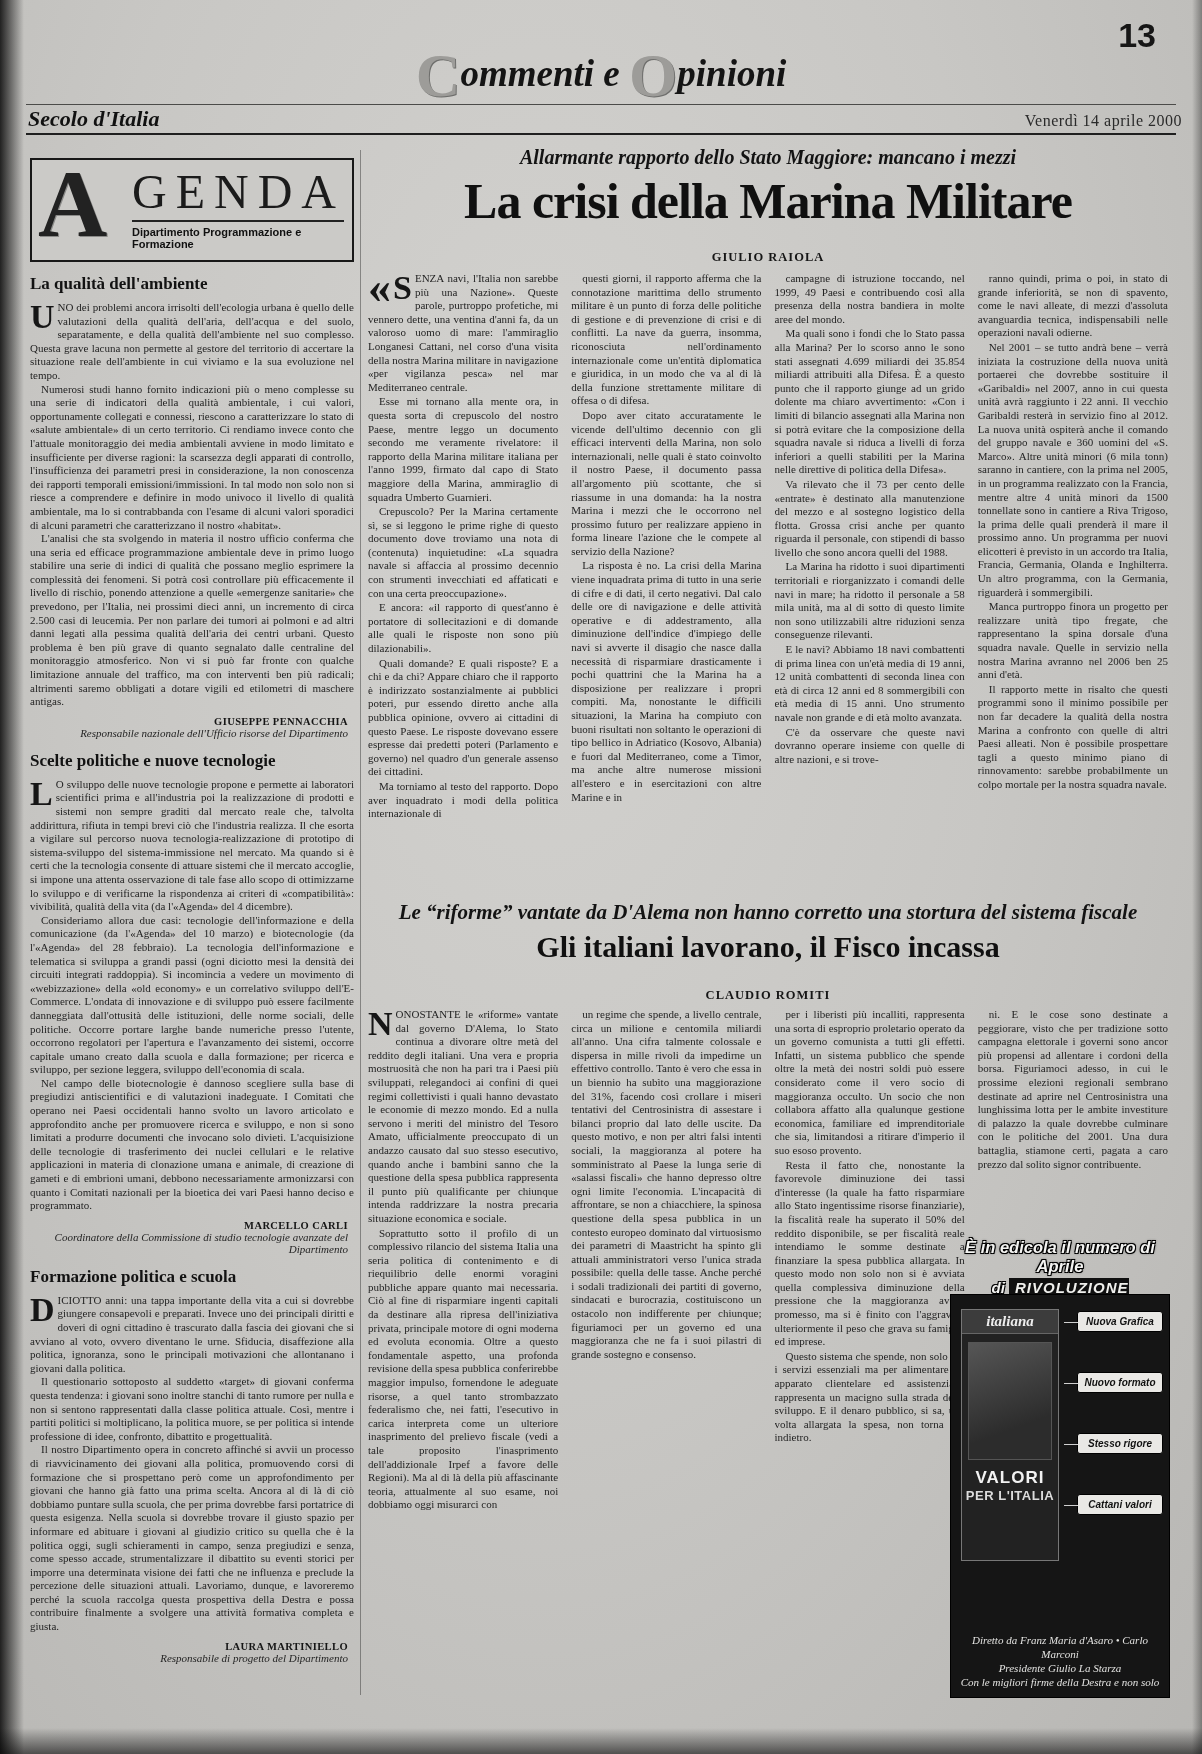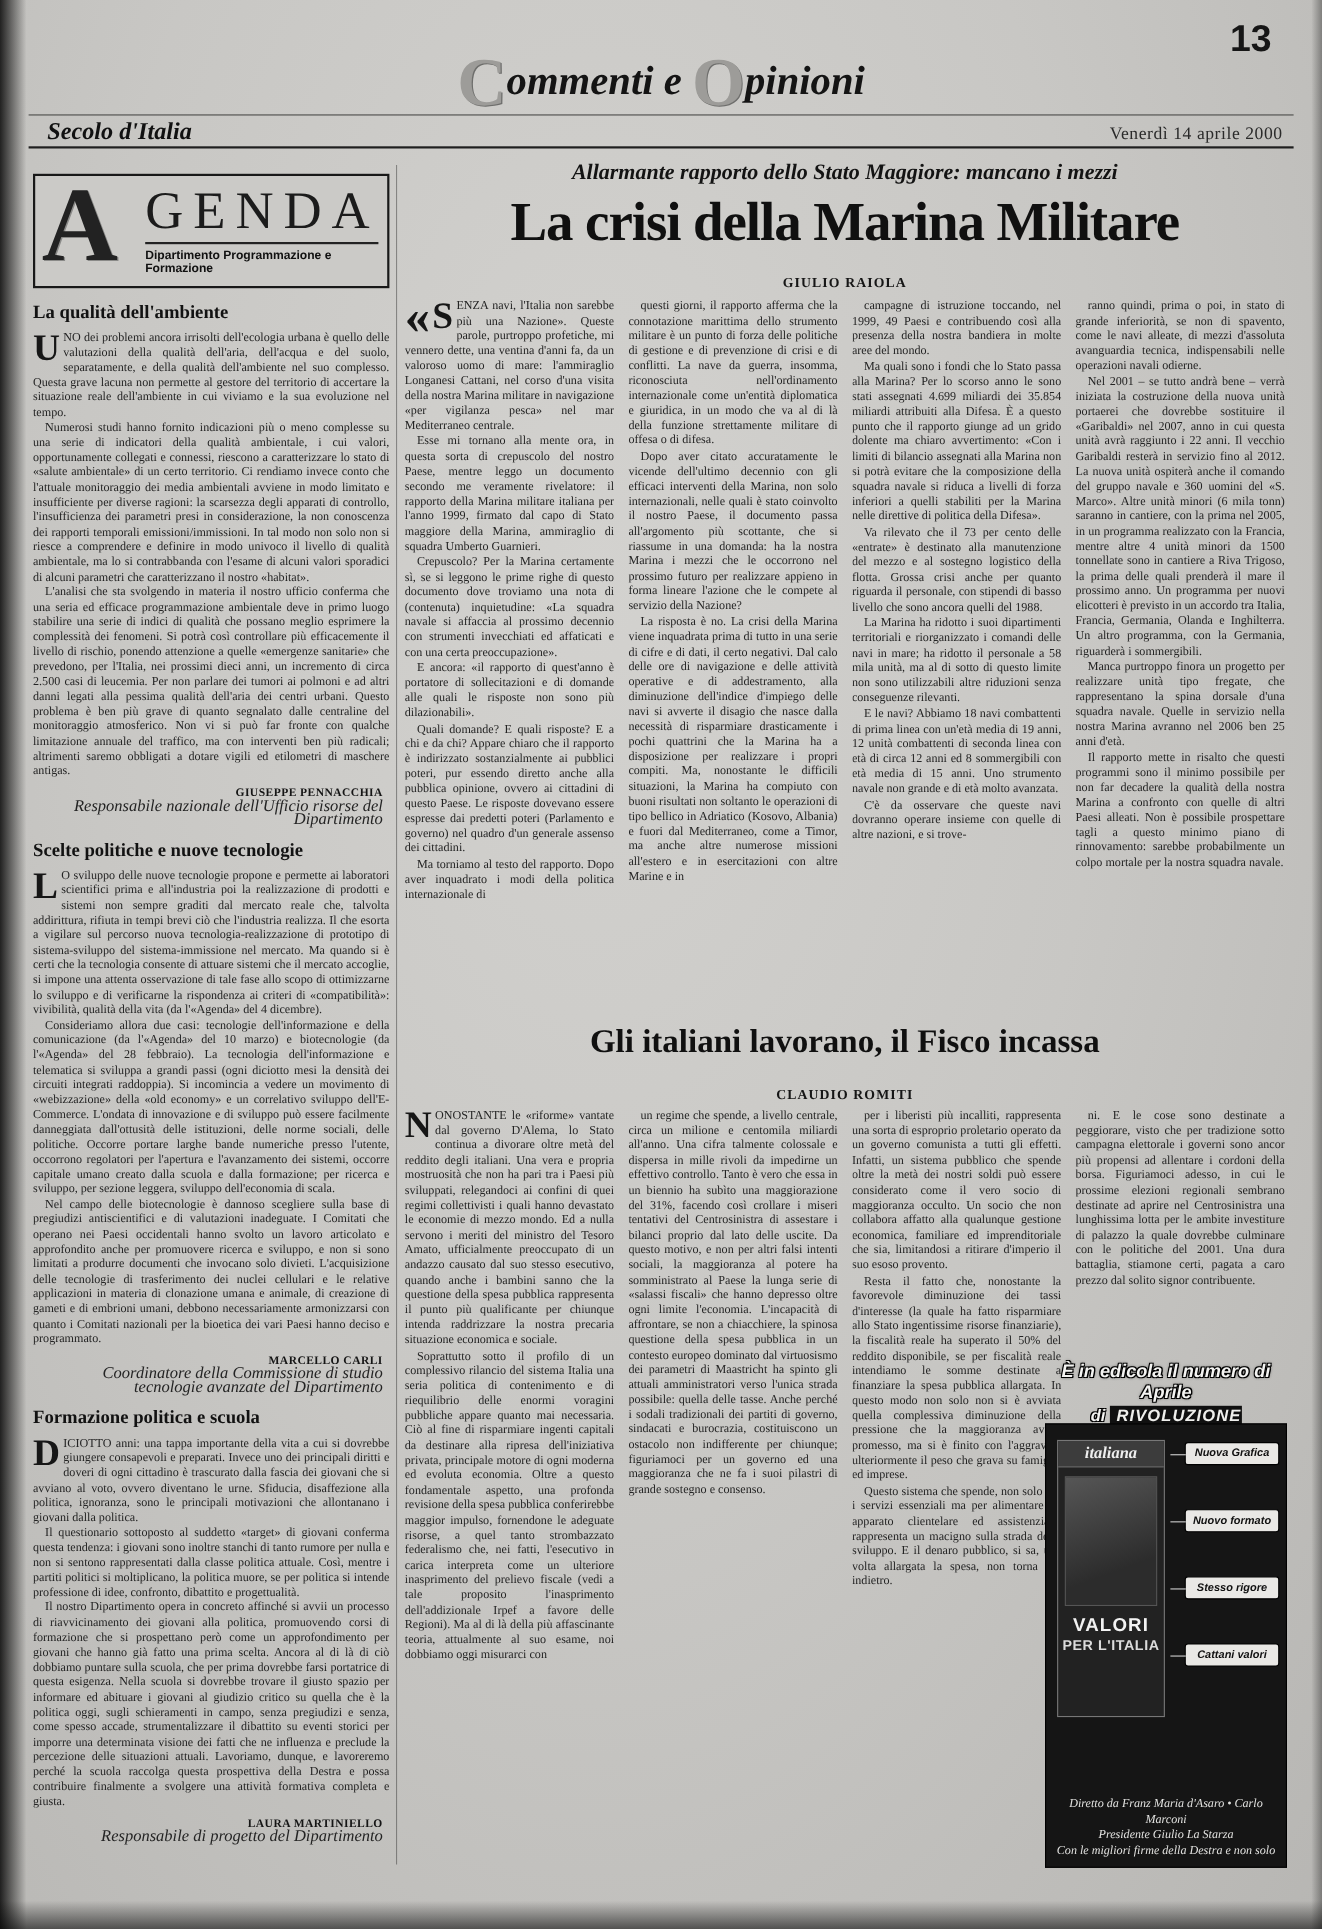--- a/index.html
+++ b/index.html
@@ -23,22 +23,22 @@
 
   .pageno { position:absolute; top:16px; right:46px; font-family:"Liberation Sans",sans-serif;
     font-weight:bold; font-size:34px; color:#161616; }
 
   .section-title { position:absolute; top:40px; left:0; width:100%; text-align:center; white-space:nowrap; }
   .section-title .bigcap { font-size:62px; font-weight:bold; color:#9d9c99;
     text-shadow: 1px 1px 0 #6e6e6c; vertical-align:-10px; }
   .section-title .midword { font-size:37px; font-style:italic; font-weight:bold; color:#141414; }
 
   .rule-a { position:absolute; top:104px; left:26px; right:26px; height:1px; background:#4b4b49; }
-  .mast-row { position:absolute; top:106px; left:28px; right:36px; height:24px;
-    display:flex; justify-content:space-between; align-items:baseline;margin-left:15px; }
+  .mast-row { position:absolute; top:106px; left:28px; right:20px; height:24px;
+    display:flex; justify-content:space-between; align-items:baseline; }
   .masthead { font-weight:bold; font-style:italic; font-size:22px; color:#111; }
   .issue-date { font-size:16px; color:#2a2a2a; letter-spacing:.5px; }
   .rule-b { position:absolute; top:133px; left:26px; right:26px; height:2px; background:#1f1f1f; }
 
   .vrule { position:absolute; left:360px; top:150px; height:1545px; width:1px; background:rgba(25,25,25,.4); }
 
   
   .agenda-box { position:absolute; left:30px; top:158px; width:324px; height:104px;
     border:2px solid #181818; background:#cbcac7; overflow:hidden; }
   .agenda-A { position:absolute; left:6px; top:-12px; font-size:96px; font-weight:bold; color:#222;
@@ -50,21 +50,21 @@
   
   .left-col { position:absolute; left:30px; top:274px; width:324px; height:1430px; overflow:hidden; }
   .agenda-h { font-size:17px; font-weight:bold; color:#121212; margin:12px 0 7px 0; }
   .left-col .agenda-h:first-child { margin-top:0; }
   .bpar { font-size:11px; line-height:13.6px; text-align:justify; color:#242424; text-indent:11px; }
   .bpar.lead { text-indent:0; }
   .dropcap { float:left; font-size:34px; line-height:27px; font-weight:bold; color:#161616; margin:2px 3px 0 0; }
   .lead-quote { float:left; font-size:46px; line-height:32px; font-weight:bold; color:#161616; margin:0 2px 0 0; }
   .sig { text-align:right; margin:7px 6px 12px 0; }
   .sig-name { font-size:10.5px; font-weight:bold; letter-spacing:.4px; color:#151515; }
-  .sig-role { font-size:15px; font-style:italic; color:#242424; line-height:12px; }
+  .sig-role { font-size:11px; font-style:italic; color:#242424; line-height:12px; }
 
   
   .right-area { position:absolute; left:368px; width:800px; top:0; height:1754px; }
   .m-kicker { position:absolute; top:146px; left:0; width:100%; text-align:center;
     font-style:italic; font-weight:bold; font-size:20px; color:#131313; }
   .m-headline { position:absolute; top:172px; left:0; width:100%; text-align:center;
     font-weight:bold; font-size:50px; color:#101010; letter-spacing:-1px; }
   .byline { position:absolute; left:0; width:100%; text-align:center;
     font-weight:bold; font-size:12.5px; letter-spacing:1px; color:#161616; }
   .m-byline { top:250px; }
@@ -215,20 +215,21 @@
         <div>
 
         <p class="bpar">ranno quindi, prima o poi, in stato di grande inferiorità, se non di spavento, come le navi alleate, di mezzi d'assoluta avanguardia tecnica, indispensabili nelle operazioni navali odierne.</p>
             <p class="bpar">Nel 2001 – se tutto andrà bene – verrà iniziata la costruzione della nuova unità portaerei che dovrebbe sostituire il «Garibaldi» nel 2007, anno in cui questa unità avrà raggiunto i 22 anni. Il vecchio Garibaldi resterà in servizio fino al 2012. La nuova unità ospiterà anche il comando del gruppo navale e 360 uomini del «S. Marco». Altre unità minori (6 mila tonn) saranno in cantiere, con la prima nel 2005, in un programma realizzato con la Francia, mentre altre 4 unità minori da 1500 tonnellate sono in cantiere a Riva Trigoso, la prima delle quali prenderà il mare il prossimo anno. Un programma per nuovi elicotteri è previsto in un accordo tra Italia, Francia, Germania, Olanda e Inghilterra. Un altro programma, con la Germania, riguarderà i sommergibili.</p>
             <p class="bpar">Manca purtroppo finora un progetto per realizzare unità tipo fregate, che rappresentano la spina dorsale d'una squadra navale. Quelle in servizio nella nostra Marina avranno nel 2006 ben 25 anni d'età.</p>
             <p class="bpar">Il rapporto mette in risalto che questi programmi sono il minimo possibile per non far decadere la qualità della nostra Marina a confronto con quelle di altri Paesi alleati. Non è possibile prospettare tagli a questo minimo piano di rinnovamento: sarebbe probabilmente un colpo mortale per la nostra squadra navale.</p>
           </div>
       </div>
     </div>
 
+    <div class="f-kicker">Le “riforme” vantate da D'Alema non hanno corretto una stortura del sistema fiscale</div>
     <h1 class="f-headline">Gli italiani lavorano, il Fisco incassa</h1>
     <div class="byline f-byline">CLAUDIO ROMITI</div>
 
     <div class="f-cols">
       <div class="col">
         <p class="bpar lead"><span class="dropcap">N</span><span>ONOSTANTE le «riforme» vantate dal governo D'Alema, lo Stato continua a divorare oltre metà del reddito degli italiani. Una vera e propria mostruosità che non ha pari tra i Paesi più sviluppati, relegandoci ai confini di quei regimi collettivisti i quali hanno devastato le economie di mezzo mondo. Ed a nulla servono i meriti del ministro del Tesoro Amato, ufficialmente preoccupato di un andazzo causato dal suo stesso esecutivo, quando anche i bambini sanno che la questione della spesa pubblica rappresenta il punto più qualificante per chiunque intenda raddrizzare la nostra precaria situazione economica e sociale.</span></p>
         <div>
 
         <p class="bpar">Soprattutto sotto il profilo di un complessivo rilancio del sistema Italia una seria politica di contenimento e di riequilibrio delle enormi voragini pubbliche appare quanto mai necessaria. Ciò al fine di risparmiare ingenti capitali da destinare alla ripresa dell'iniziativa privata, principale motore di ogni moderna ed evoluta economia. Oltre a questo fondamentale aspetto, una profonda revisione della spesa pubblica conferirebbe maggior impulso, fornendone le adeguate risorse, a quel tanto strombazzato federalismo che, nei fatti, l'esecutivo in carica interpreta come un ulteriore inasprimento del prelievo fiscale (vedi a tale proposito l'inasprimento dell'addizionale Irpef a favore delle Regioni). Ma al di là della più affascinante teoria, attualmente al suo esame, noi dobbiamo oggi misurarci con</p>
           </div>

